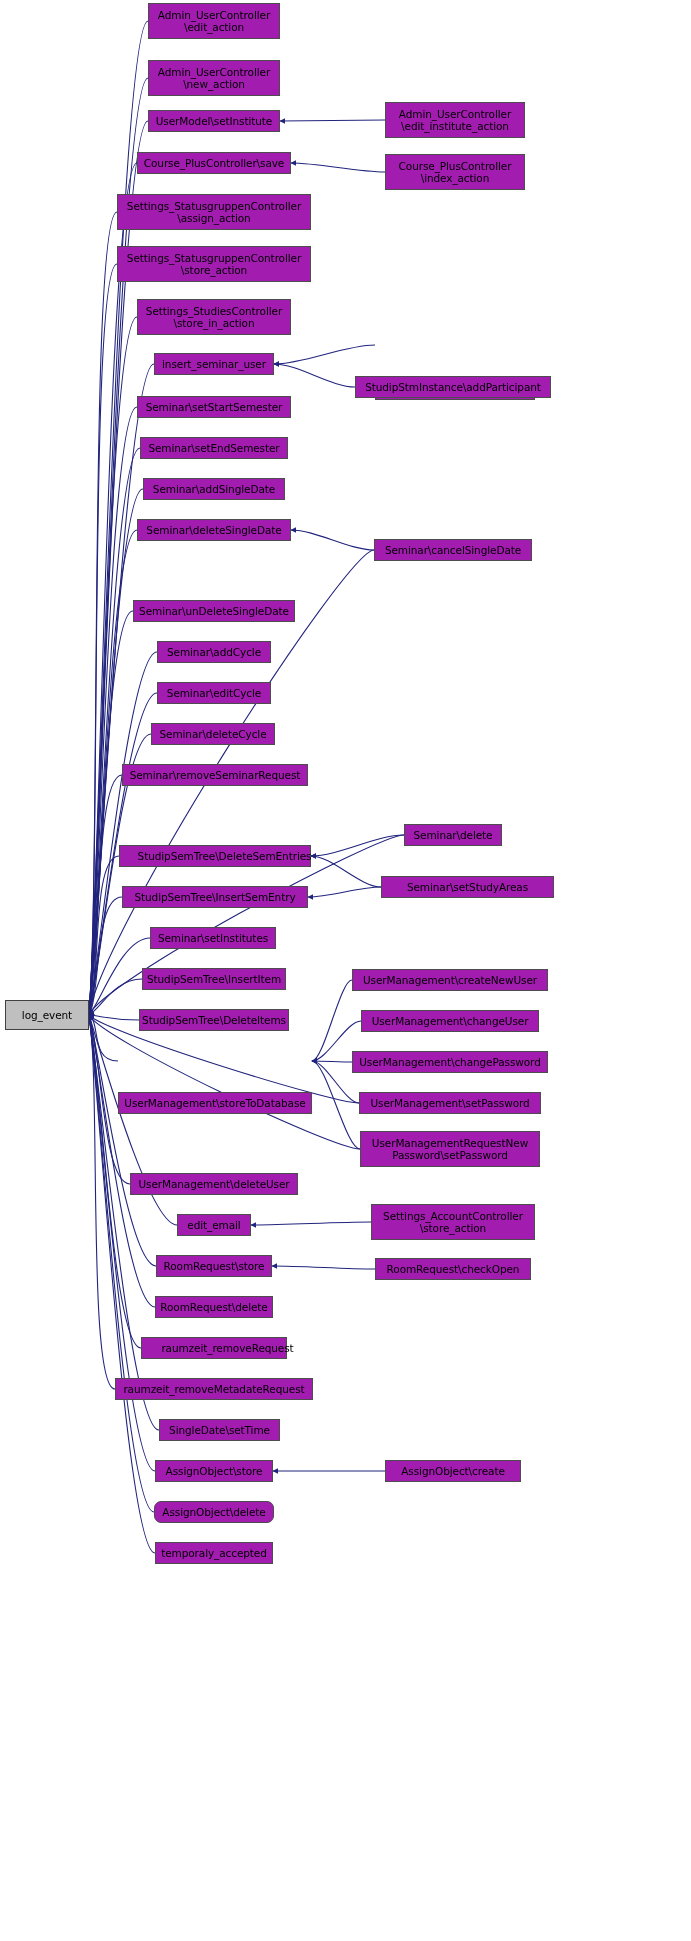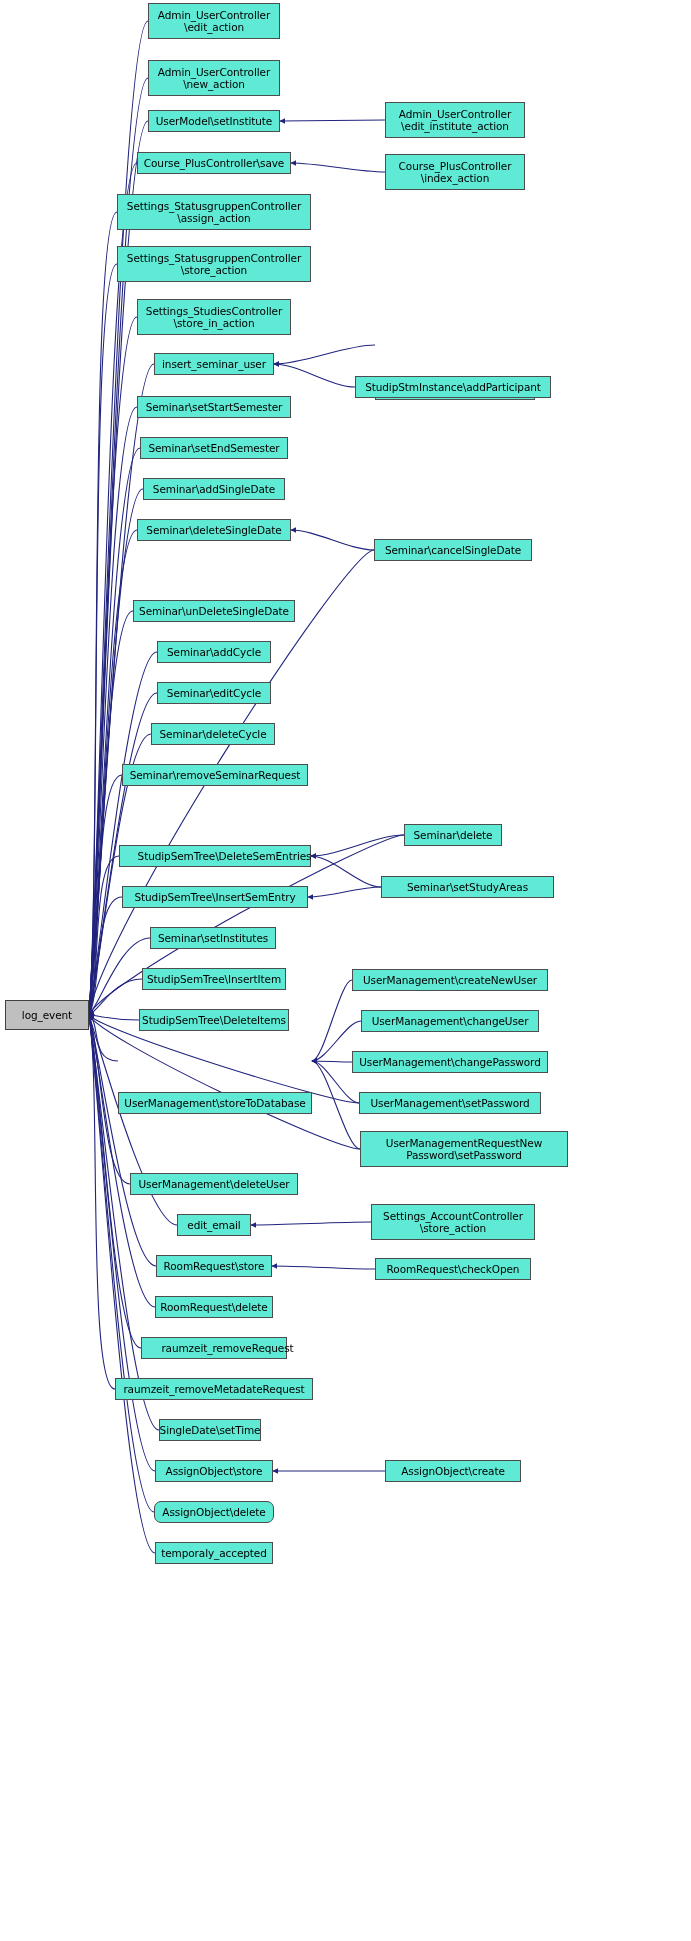--- a/index.html
+++ b/index.html
@@ -22,21 +22,21 @@
     left: 0;
     top: 0;
     width: 691px;
     height: 1941px;
     pointer-events: none;
   }
   .node {
     position: absolute;
     box-sizing: border-box;
     border: 1px solid #4d4d4d;
-    background: #5eead4;
+    background: #a21caf;
     color: #000000;
     font-size: 10.5px;
     line-height: 12.5px;
     display: flex;
     align-items: center;
     justify-content: center;
     text-align: center;
     white-space: pre-line;
     letter-spacing: -0.1px;
     z-index: 2;
@@ -141,37 +141,37 @@
       <div class="node" style="left: 150px; top: 927px; width: 126px; height: 22px;">Seminar\setInstitutes</div>
       <div class="node" style="left: 142px; top: 968px; width: 144px; height: 22px;">StudipSemTree\InsertItem</div>
       <div class="node" style="left: 139px; top: 1009px; width: 150px; height: 22px;">StudipSemTree\DeleteItems</div>
       <div class="node" style="left: 118px; top: 1092px; width: 194px; height: 22px;">UserManagement\storeToDatabase</div>
       <div class="node" style="left: 130px; top: 1173px; width: 168px; height: 22px;">UserManagement\deleteUser</div>
       <div class="node" style="left: 177px; top: 1214px; width: 74px; height: 22px;">edit_email</div>
       <div class="node" style="left: 156px; top: 1255px; width: 116px; height: 22px;">RoomRequest\store</div>
       <div class="node" style="left: 155px; top: 1296px; width: 118px; height: 22px;">RoomRequest\delete</div>
       <div class="node" style="left: 141px; top: 1337px; width: 146px; height: 22px; padding-left: 27px;">raumzeit_removeRequest</div>
       <div class="node" style="left: 115px; top: 1378px; width: 198px; height: 22px;">raumzeit_removeMetadateRequest</div>
-      <div class="node" style="left: 159px; top: 1419px; width: 102px; height: 22px;">SingleDate\setTime</div>
+      <div class="node" style="left: 159px; top: 1419px; width: 121px; height: 22px;">SingleDate\setTime</div>
       <div class="node" style="left: 155px; top: 1460px; width: 118px; height: 22px;">AssignObject\store</div>
       <div class="node" style="left: 154px; top: 1501px; width: 120px; height: 22px; border-radius: 7px;">AssignObject\delete</div>
       <div class="node" style="left: 155px; top: 1542px; width: 118px; height: 22px;">temporaly_accepted</div>
       <div class="node" style="left: 385px; top: 102px; width: 140px; height: 36px;">Admin_UserController
 \edit_institute_action</div>
       <div class="node" style="left: 385px; top: 154px; width: 140px; height: 36px;">Course_PlusController
 \index_action</div>
       <div class="node" style="left: 375px; top: 334px; width: 160px; height: 22px; margin-top: 44px;">MovePersonStatusgruppe</div>
       <div class="node" style="left: 355px; top: 376px; width: 196px; height: 22px;">StudipStmInstance\addParticipant</div>
       <div class="node" style="left: 374px; top: 539px; width: 158px; height: 22px;">Seminar\cancelSingleDate</div>
       <div class="node" style="left: 404px; top: 824px; width: 98px; height: 22px;">Seminar\delete</div>
       <div class="node" style="left: 381px; top: 876px; width: 173px; height: 22px; text-align: right;">Seminar\setStudyAreas</div>
       <div class="node" style="left: 352px; top: 969px; width: 196px; height: 22px;">UserManagement\createNewUser</div>
       <div class="node" style="left: 361px; top: 1010px; width: 178px; height: 22px;">UserManagement\changeUser</div>
       <div class="node" style="left: 352px; top: 1051px; width: 196px; height: 22px;">UserManagement\changePassword</div>
       <div class="node" style="left: 359px; top: 1092px; width: 182px; height: 22px;">UserManagement\setPassword</div>
-      <div class="node" style="left: 360px; top: 1131px; width: 208px; height: 36px;">UserManagementRequestNew
+      <div class="node" style="left: 360px; top: 1131px; width: 180px; height: 36px;">UserManagementRequestNew
 Password\setPassword</div>
       <div class="node" style="left: 371px; top: 1204px; width: 164px; height: 36px;">Settings_AccountController
 \store_action</div>
       <div class="node" style="left: 375px; top: 1258px; width: 156px; height: 22px;">RoomRequest\checkOpen</div>
       <div class="node" style="left: 385px; top: 1460px; width: 136px; height: 22px;">AssignObject\create</div>
     </div>
 </div>
 
 </body></html>

